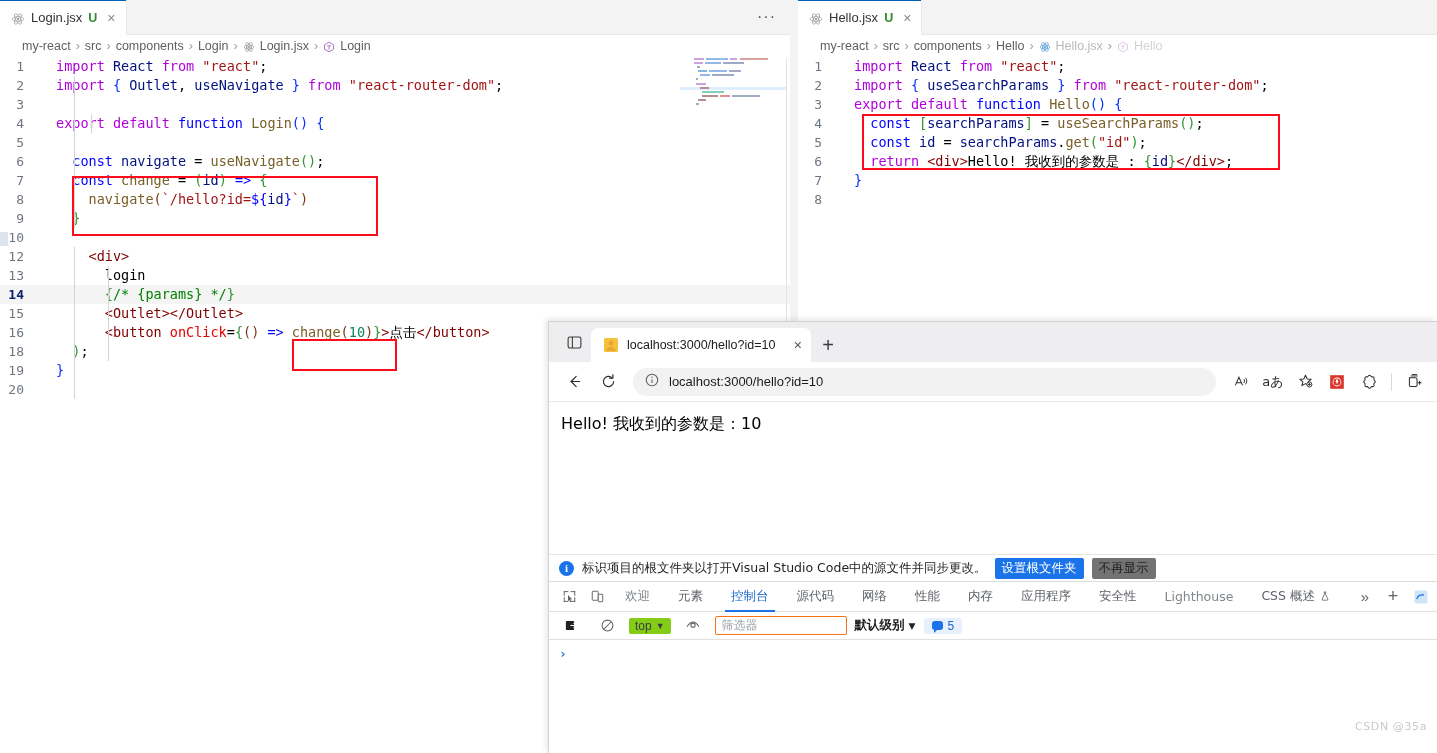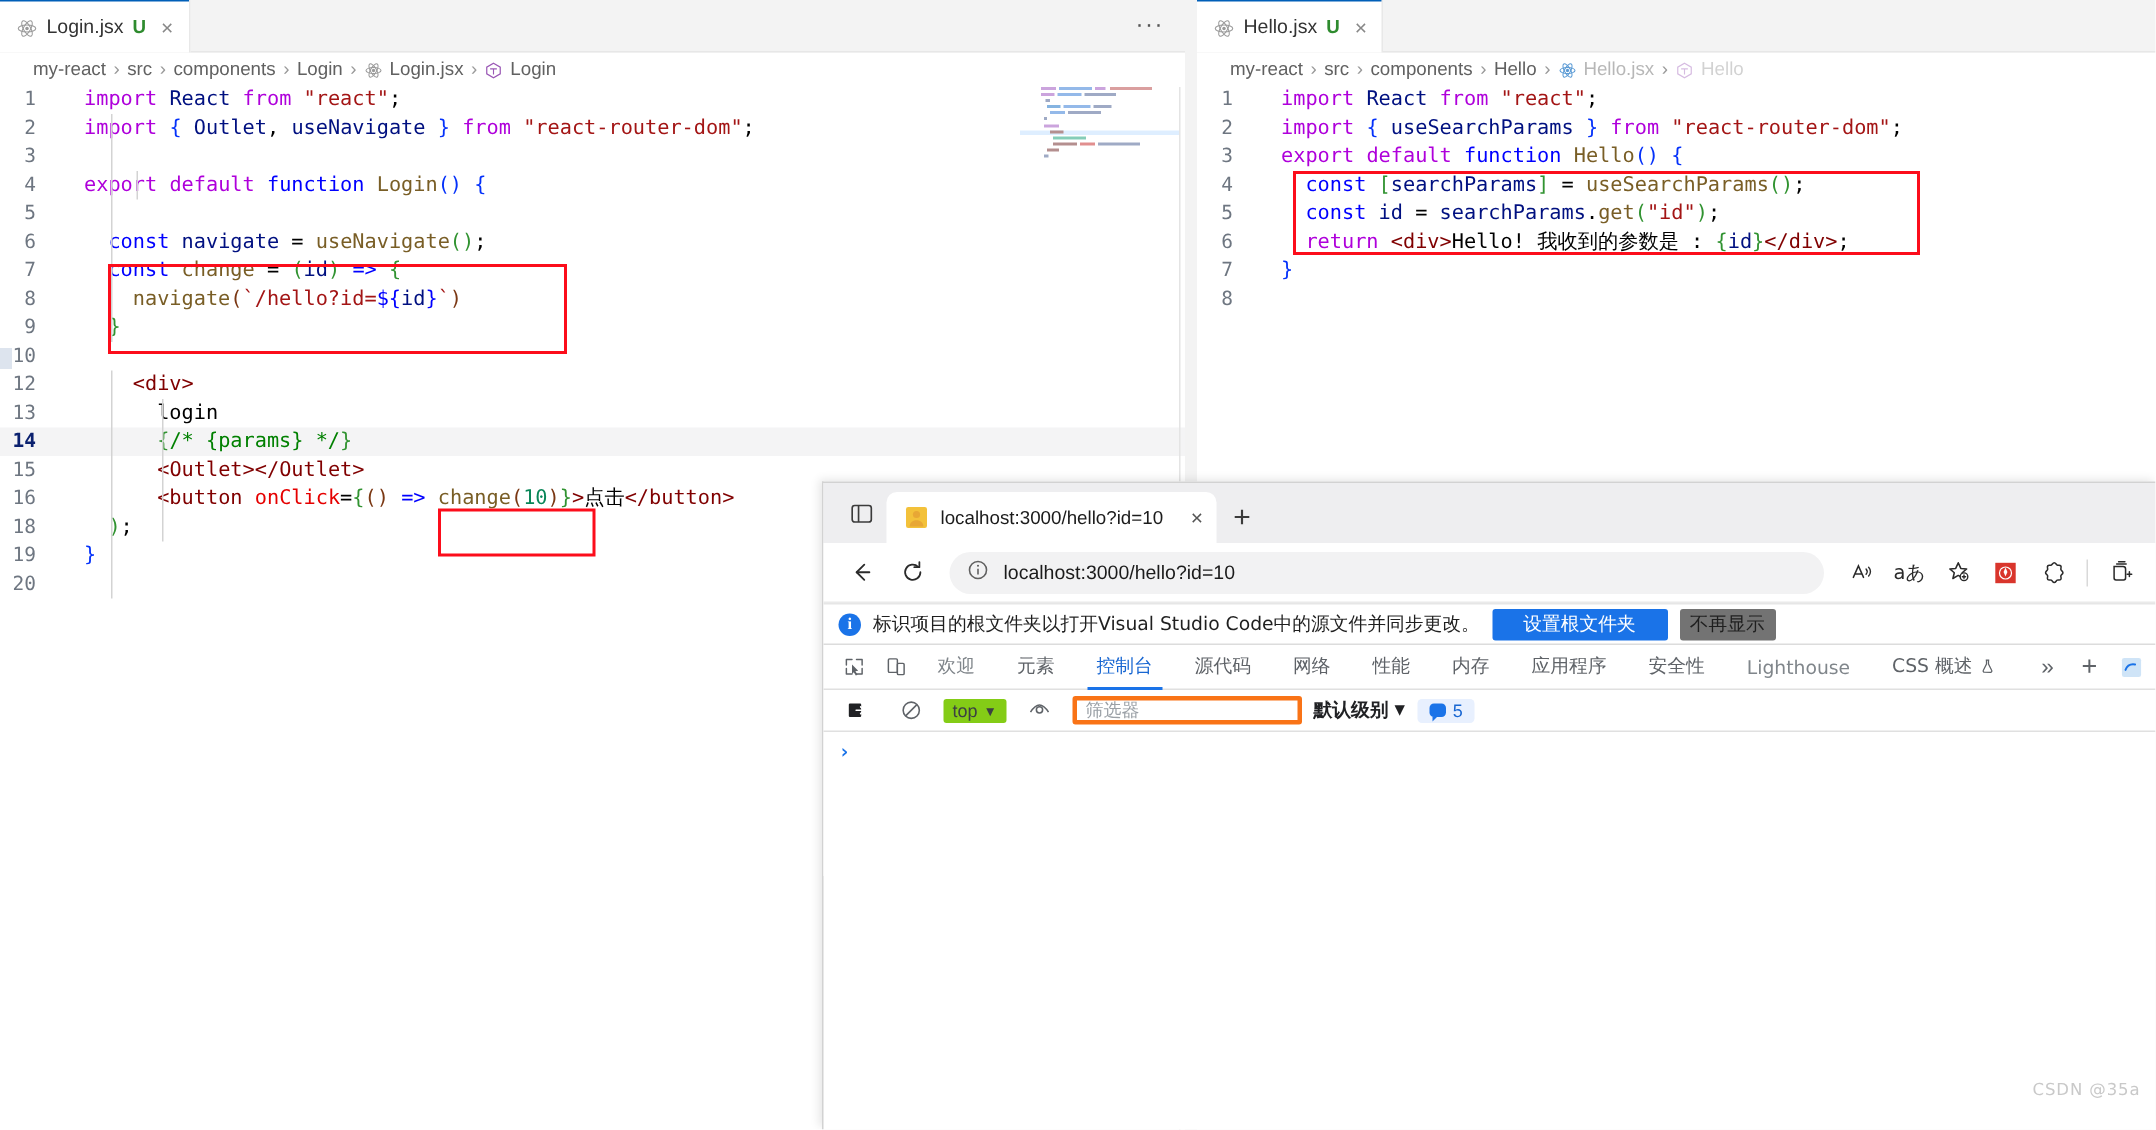--- a/index.html
+++ b/index.html
@@ -149,21 +149,21 @@
 
   .notif-bar {
     height: 28px; background: #ffffff; border-top: 1px solid #e6e6e6;
     border-bottom: 1px solid #dcdcdc;
     display: flex; align-items: center; gap: 8px; padding: 0 10px;
     font-size: 12.5px; color: #1f1f1f; font-family: "DejaVu Sans", sans-serif;
   }
   .notif-ico { width:15px; height:15px; border-radius:50%; background:#1a73e8; color:#fff;
                font-size:11px; display:flex; align-items:center; justify-content:center;
                font-family:"Liberation Serif", serif; font-weight:bold; }
-  .notif-btn-primary { background:#1a73e8; color:#fff; padding:2px 21px; font-size:12.5px; border-radius:2px; }
+  .notif-btn-primary { background:#1a73e8; color:#fff; padding:2px 7px; font-size:12.5px; border-radius:2px; }
   .notif-btn { background:#737373; color:#1f1f1f; padding:2px 7px; font-size:12.5px; border-radius:2px; }
 
   .dt-tabs {
     height: 30px; background: #ffffff; border-bottom: 1px solid #e0e0e0;
     display: flex; align-items: center; padding-left: 6px; gap: 0;
   }
   .dt-iconbtn { width:28px; height:28px; display:flex; align-items:center; justify-content:center; color:#5f6368; }
   .dt-tab {
     padding: 0 14px; height: 30px; display:flex; align-items:center;
     font-size: 12.5px; color: #5f6368; position: relative; white-space: nowrap;
@@ -178,21 +178,21 @@
 
   .dt-toolbar {
     height: 28px; background:#ffffff; border-bottom:1px solid #e0e0e0;
     display:flex; align-items:center; gap:8px; padding: 0 8px;
   }
   .dt-select {
     display:flex; align-items:center; gap:4px; background:#84cc16;
     padding: 1px 6px; border-radius:2px; font-size:12px; color:#3c4043;
   }
   .dt-filter {
-    width: 153px; height: 19px; background:#fff; border:3px solid #f97316;
+    width: 132px; height: 19px; background:#fff; border:1px solid #f97316;
     border-radius:2px; font-size:12px; color:#9aa0a6; padding: 0 6px;
     display:flex; align-items:center; font-family:"DejaVu Sans", sans-serif;
   }
   .dt-level { display:flex; align-items:center; gap:4px; font-size:12.5px; color:#202124;
               font-family:"DejaVu Sans", sans-serif;font-weight:bold; }
   .dt-msgcount {
     display:flex; align-items:center; gap:5px; background:#e8f0fe;
     padding: 1px 8px; border-radius: 3px; font-size:12px; color:#1967d2;
   }
   .dt-bubble { width:11px; height:9px; background:#1a73e8; border-radius:3px; position:relative; }
@@ -542,20 +542,23 @@
         <div class="tb-icon">
           <svg viewBox="0 0 20 20" width="17" height="17">
             <path d="M4 5.5h7a2 2 0 0 1 2 2v7a1.5 1.5 0 0 1-1.5 1.5h-6A1.5 1.5 0 0 1 4 14.5z" fill="none" stroke="#2b2b2b" stroke-width="1.2"></path>
             <path d="M6 3.5h7.5M7.5 1.8h5" stroke="#2b2b2b" stroke-width="1.1" stroke-linecap="round"></path>
             <path d="M14.2 11.5h3.6M16 9.7v3.6" stroke="#2b2b2b" stroke-width="1.2" stroke-linecap="round"></path>
           </svg>
         </div>
       </div>
     </div>
 
+    <div class="page-view">
+      <div class="page-text">Hello! 我收到的参数是：10</div>
+    </div>
 
     <div class="notif-bar">
       <span class="notif-ico">i</span>
       <span>标识项目的根文件夹以打开Visual Studio Code中的源文件并同步更改。</span>
       <span class="notif-btn-primary">设置根文件夹</span>
       <span class="notif-btn">不再显示</span>
     </div>
 
     <div class="dt-tabs">
       <div class="dt-iconbtn">

